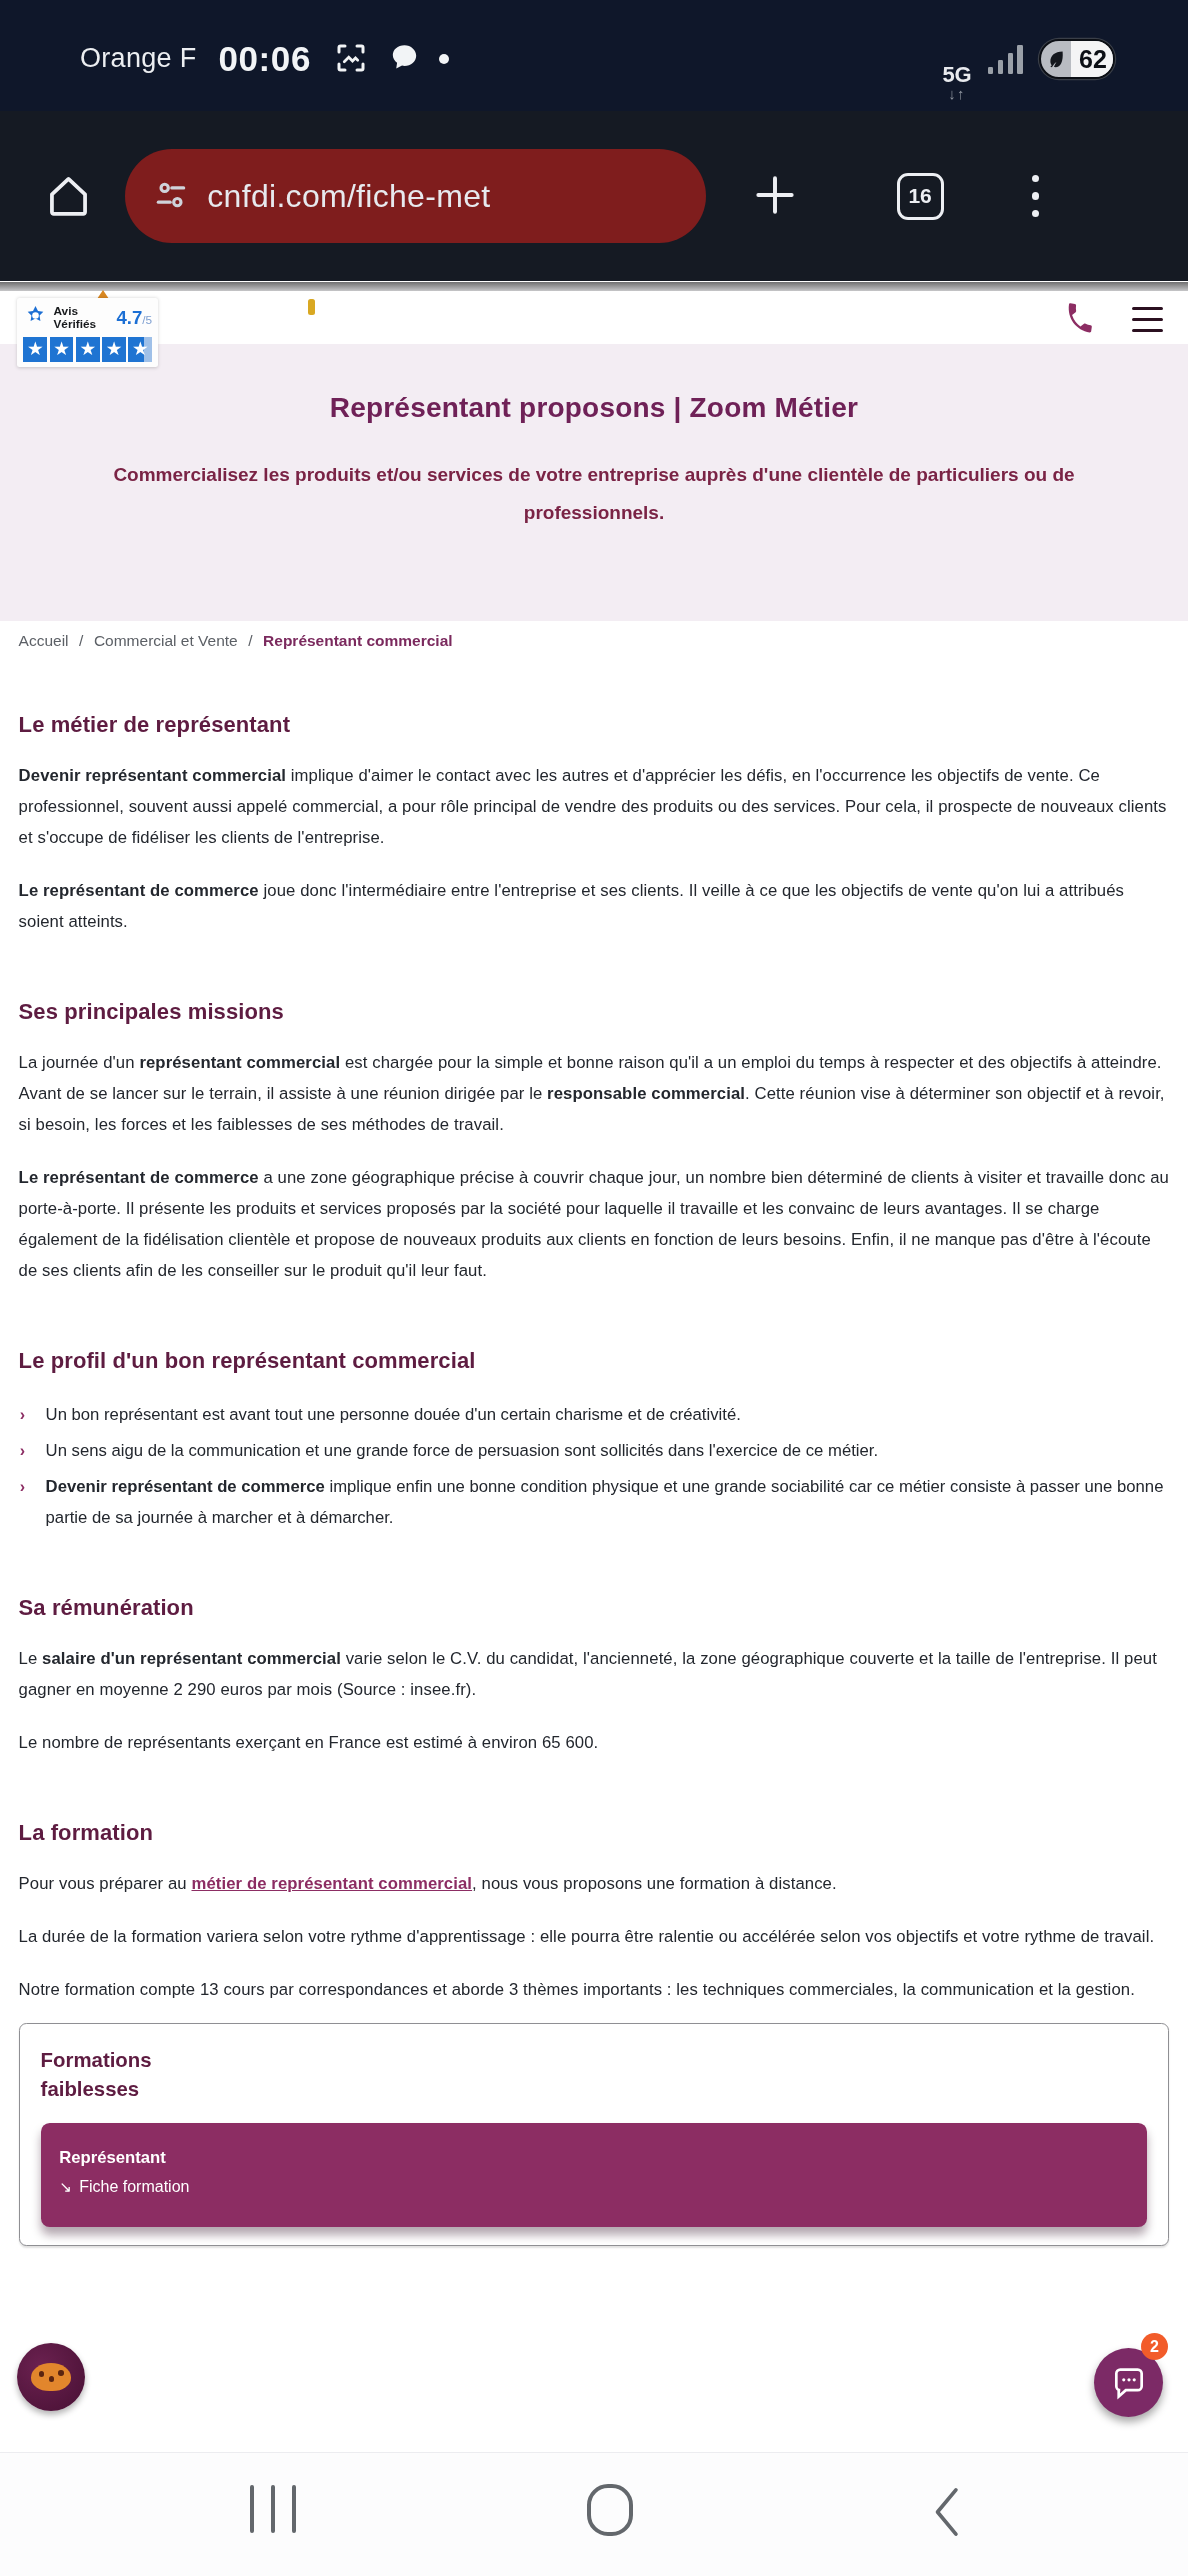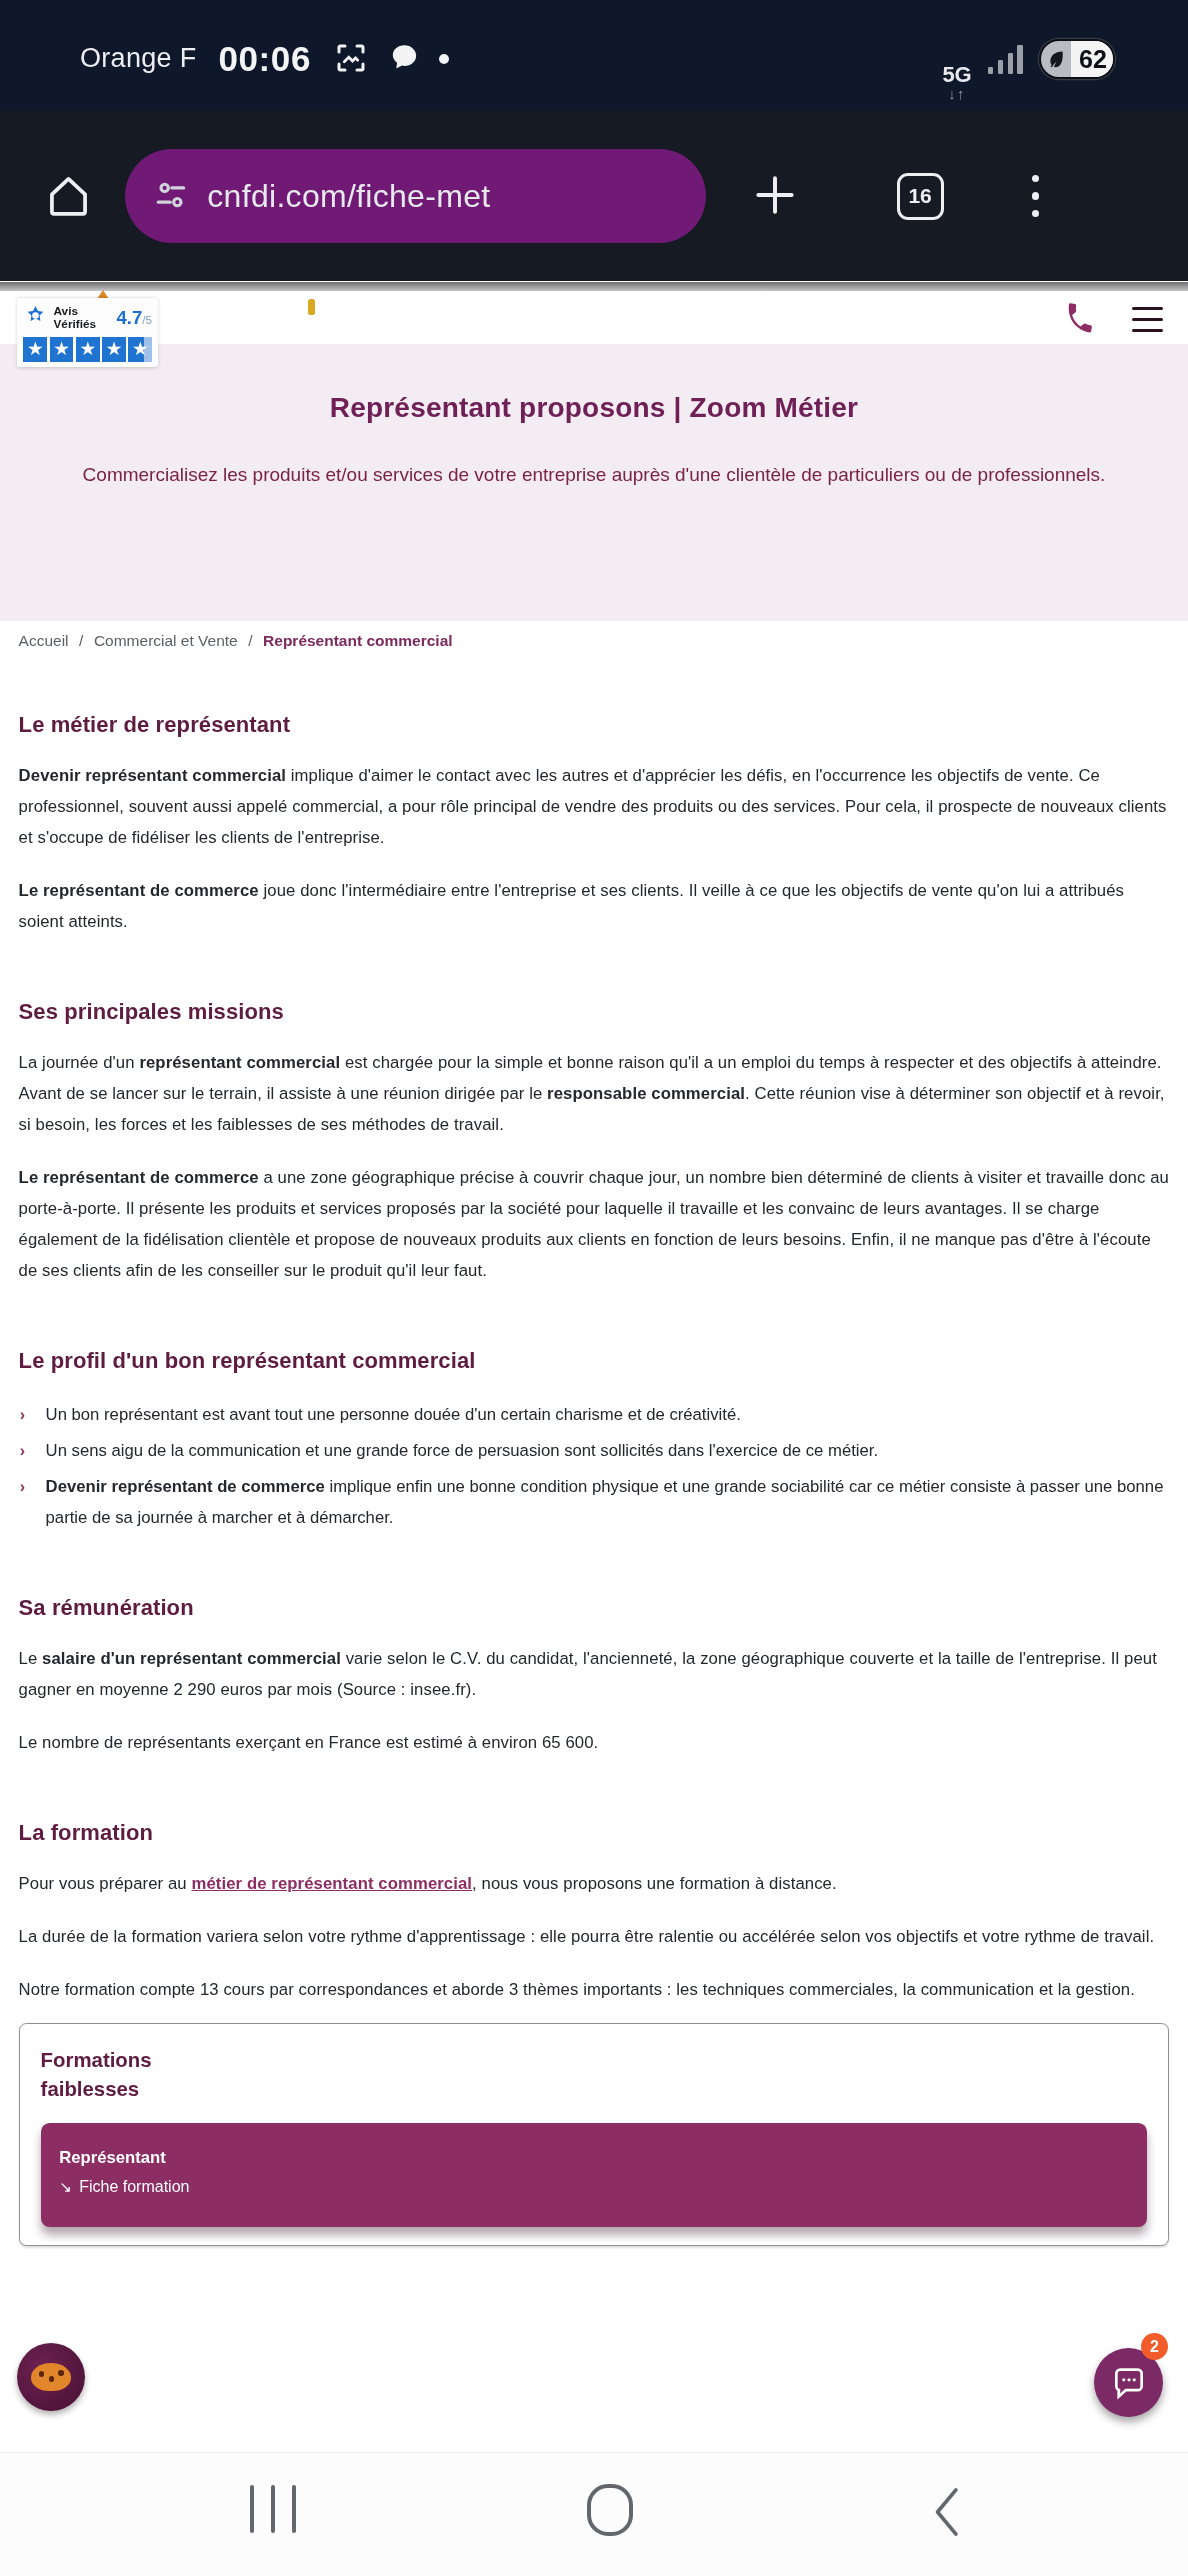--- a/index.html
+++ b/index.html
@@ -41,21 +41,21 @@
     font-size:25px; font-weight:700; color:#0d1016; z-index:2; }
   .battery svg { position:relative; z-index:2; margin-left:5px; }
 
   
   .browser-bar {
     position:absolute; top:111px; left:0; width:1188px; height:170px;
     background:#151a23; display:flex; align-items:center;
     padding:0 37px 0 42px; gap:30px;
   }
   .url-pill {
-    width:581px; height:94px; background:#701a75; border-radius:50px;
+    width:581px; height:94px; background:#7f1d1d; border-radius:50px;
     display:flex; align-items:center; padding:0 27px; gap:17.3px;
   }
   .url-text { font-size:32px; color:#e7e9ee; letter-spacing:0.3px; white-space:nowrap; overflow:hidden; }
   .bb-plus { margin-left:13.6px; }
   .tab-btn {
     margin-left:67px; width:47px; height:47px; border:3.7px solid #edeff3; border-radius:11px;
     display:flex; align-items:center; justify-content:center;
     font-size:21px; font-weight:700; color:#edeff3;
   }
   .menu-dots { margin-left:58px; display:flex; flex-direction:column; gap:10px; }
@@ -82,21 +82,21 @@
   .avis-name { font-size:11.8px; font-weight:700; color:#17191c; line-height:12.4px; }
   .avis-score { margin-left:auto; font-size:18.6px; font-weight:700; color:#1c6fd4; }
   .avis-score .outof { font-size:11.8px; color:#7d9ed0; font-weight:400; }
   .stars { display:flex; gap:2.5px; margin-top:5.6px; }
   .star-cell { width:25px; height:25px; background:#1f74d2; color:#ffffff;
     font-size:18.6px; display:flex; align-items:center; justify-content:center; }
   .star-cell.partial { background:linear-gradient(90deg,#1f74d2 68%,#9fc0e8 68%); }
 
   .hero { height:277px; background:#f3edf3; text-align:center; padding-top:48px; }
   .hero-title { font-size:28px; font-weight:700; color:#6f2157; letter-spacing:0.2px; }
-  .hero-sub { width:1065px; margin:32px auto 0; font-size:19px; line-height:38px; color:#7a2345; }
+  .hero-sub { width:1065px; margin:32px auto 0; font-size:19px; line-height:38px; color:#7a2345;font-weight:bold; }
 
   .breadcrumb { margin:11px 18.6px 0; font-size:15.5px; color:#5c6066; }
   .breadcrumb .sep { margin:0 6.2px; color:#5c6066; }
   .breadcrumb .bc-active { color:#7b2a5e; font-weight:700; }
 
   .content { padding:0 18.6px; color:#23272e; }
   .content h2 { font-size:22px; font-weight:700; color:#5e1c41; margin-top:62px; letter-spacing:0.1px; }
   .content p { font-size:16.7px; line-height:31px; margin-top:22px; letter-spacing:0.1px; }
   .rich-link { color:#8c2d63; font-weight:700; text-decoration:underline; cursor:pointer; }
 

